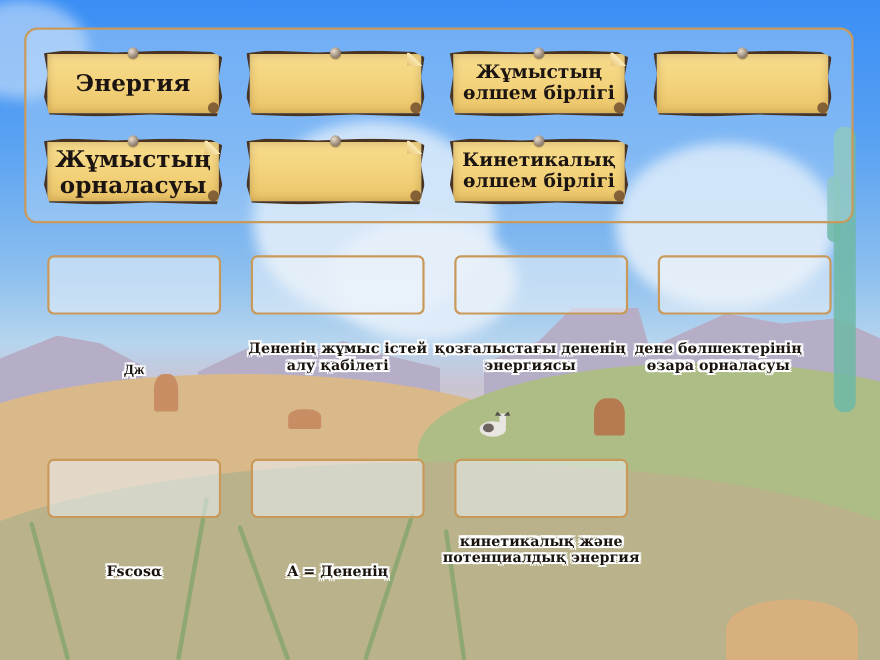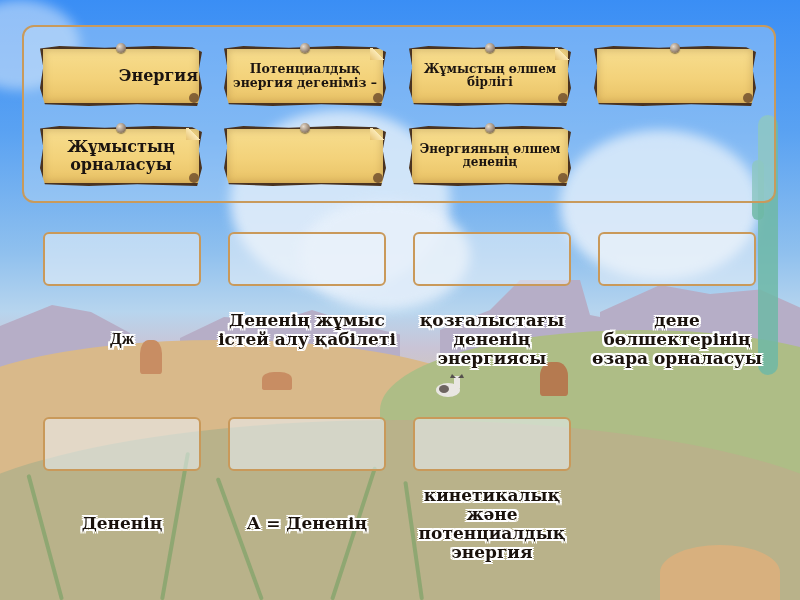--- a/index.html
+++ b/index.html
@@ -38,33 +38,33 @@
     box-shadow: inset 0 0 8px rgba(120,80,30,.35), 0 2px 3px rgba(0,0,0,.3);
     clip-path: polygon(0 4%, 12% 0, 40% 3%, 70% 0, 94% 2%, 100% 10%, 98% 40%, 100% 70%, 97% 100%, 60% 97%, 30% 100%, 3% 97%, 0 70%, 2% 35%);
   }
   .tile .curl { position: absolute; right: 2px; top: 2px; width: 14px; height: 12px;
     background: linear-gradient(225deg, transparent 45%, #fbe9b6 46%, #e6c270 100%); }
   .tile .curl2 { position: absolute; right: 3px; bottom: 3px; width: 10px; height: 10px;
     background: #6b4a2a; border-radius: 50%; opacity:.8; }
   .tile .pin { position: absolute; left: 50%; top: -3px; margin-left: -5px; width: 10px; height: 10px;
     border-radius: 50%; background: radial-gradient(circle at 35% 35%, #e8dccd, #8a7765 70%); box-shadow: 0 1px 1px rgba(0,0,0,.4); z-index: 2; }
   .tile .label { position: relative; z-index: 1; padding: 0 4px; }
-  .fs-big { font-size: 16px; justify-content: flex-end; }
-  .fs-med { font-size: 12px; }
+  .fs-big { font-size: 21px; }
+  .fs-med { font-size: 17px; }
   .fs-small { font-size: 12.5px; }
 
   
   .slot {
     position: absolute; width: 158px; height: 54px;
     border: 2px solid #c9995a; border-radius: 6px; box-sizing: border-box;
     background: rgba(235, 242, 250, 0.55);
   }
   .caption {
     position: absolute; width: 180px; text-align: center;
-    font-weight: bold; font-size: 17px; line-height: 1.12; color: #1a120c;
+    font-weight: bold; font-size: 13px; line-height: 1.12; color: #1a120c;
     text-shadow: -2px -2px 0 #fff, 2px -2px 0 #fff, -2px 2px 0 #fff, 2px 2px 0 #fff,
                  0 -2px 0 #fff, 0 2px 0 #fff, -2px 0 0 #fff, 2px 0 0 #fff;
   }
 </style>
 </head>
 <body>
 
 <div class="scene">
   <div class="cloud" style="left:230px;top:110px;width:220px;height:180px;"></div>
   <div class="cloud" style="left:300px;top:200px;width:170px;height:110px;"></div>
@@ -104,21 +104,20 @@
   <div class="curl2"></div>
   <div class="pin"></div>
   <span class="label">Энергия</span>
 </div>
 
 <div class="tile fs-small" style="left:224px;top:46px;">
   <div class="paper"></div>
   <div class="curl"></div>
   <div class="curl2"></div>
   <div class="pin"></div>
-  <span class="label">Потенциалдық энергия дегеніміз –</span>
 </div>
 
 <div class="tile fs-med" style="left:409px;top:46px;">
   <div class="paper"></div>
   <div class="curl"></div>
   <div class="curl2"></div>
   <div class="pin"></div>
   <span class="label">Жұмыстың өлшем бірлігі</span>
 </div>
 
@@ -140,32 +139,32 @@
   <div class="paper"></div>
   <div class="curl"></div>
   <div class="curl2"></div>
   <div class="pin"></div>
 </div>
 
 <div class="tile fs-med" style="left:409px;top:126px;">
   <div class="paper"></div>
   <div class="curl2"></div>
   <div class="pin"></div>
-  <span class="label">Энергияның өлшем дененің</span>
+  <span class="label">Кинетикалық өлшем бірлігі</span>
 </div>
 
 <div class="slot" style="left:43px;top:232px;"></div>
 <div class="slot" style="left:228px;top:232px;"></div>
 <div class="slot" style="left:413px;top:232px;"></div>
 <div class="slot" style="left:598px;top:232px;"></div>
 
 <div class="caption" style="left:32px;top:329px;font-family:Liberation Serif, serif;">Дж</div>
 <div class="caption" style="left:217px;top:311px;">Дененің жұмыс істей алу қабілеті</div>
-<div class="caption" style="left:402px;top:311px;">қозғалыстағы дененің энергиясы</div>
-<div class="caption" style="left:587px;top:311px;width:180px;">дене бөлшектерінің өзара орналасуы</div>
+<div class="caption" style="left:392px;top:311px;">қозғалыстағы дененің энергиясы</div>
+<div class="caption" style="left:563px;top:311px;width:180px;">дене бөлшектерінің өзара орналасуы</div>
 
 <div class="slot" style="left:43px;top:417px;"></div>
 <div class="slot" style="left:228px;top:417px;"></div>
 <div class="slot" style="left:413px;top:417px;"></div>
 
-<div class="caption" style="left:32px;top:514px;">Дененің</div>
+<div class="caption" style="left:32px;top:514px;">Fscosα</div>
 <div class="caption" style="left:217px;top:514px;">A = Дененің</div>
 <div class="caption" style="left:402px;top:486px;width:180px;">кинетикалық және потенциалдық энергия</div>
 
 </body></html>

